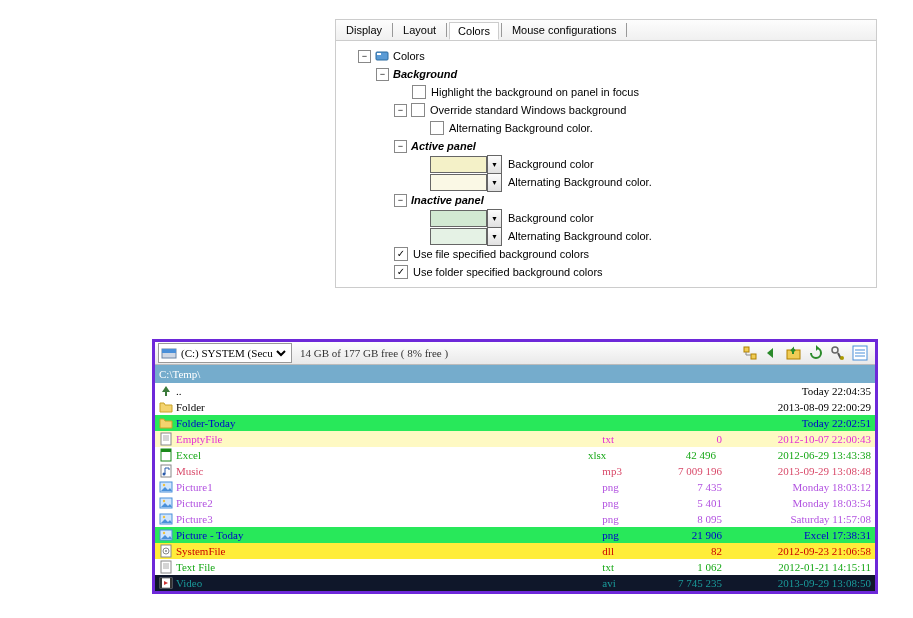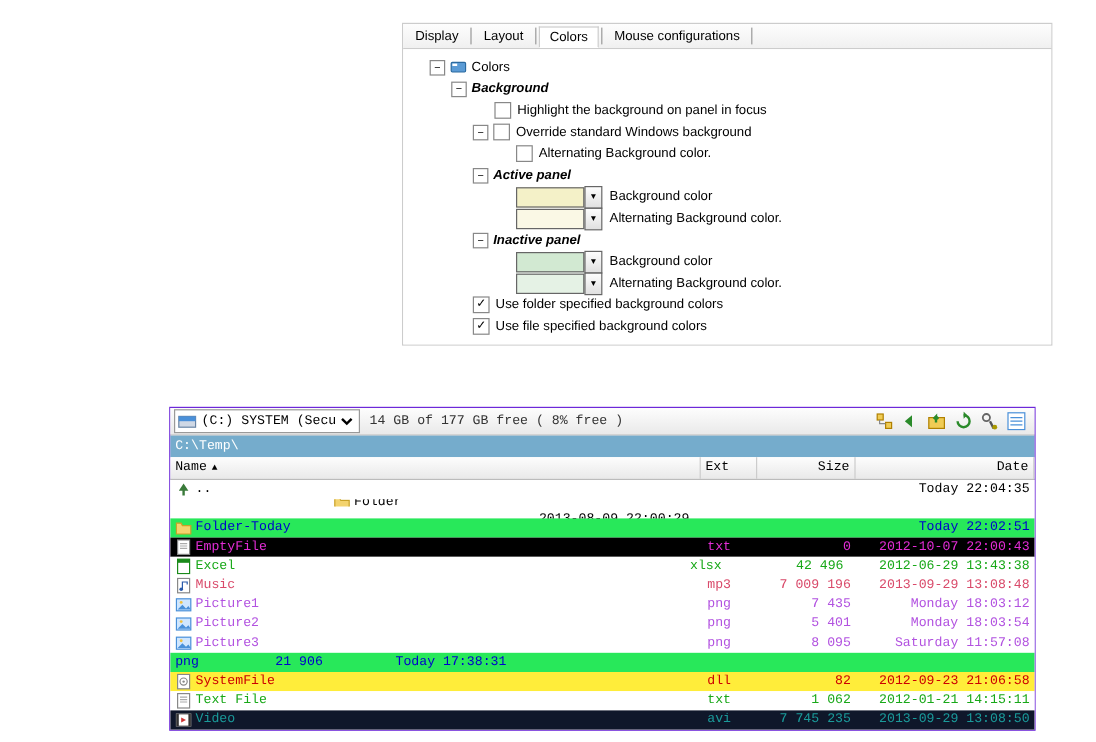--- a/index.html
+++ b/index.html
@@ -119,25 +119,25 @@
     height: 14px;
     display: inline-flex;
     align-items: center;
     justify-content: center;
     margin-right: 4px;
   }
   
   
   .file-panel {
     position: absolute;
-    left: 141px;
+    left: 152px;
     top: 339px;
     width: 720px;
-    border: 1px solid #6d28d9;
-    font-family: Liberation Mono, monospace;
+    border: 3px solid #6d28d9;
+    font-family: Liberation Serif, serif;
     font-size: 11px;
   }
   .drive-bar {
     display: flex;
     align-items: center;
     background: linear-gradient(#fdfdfd, #e9e9e9);
     border-bottom: 1px solid #bbb;
     height: 22px;
     padding: 0 3px;
   }
@@ -348,28 +348,28 @@
         <span class="dd-btn">▼</span>
       </span>
       <span>Alternating Background color.</span>
     </div>
 
     <div class="tree-row">
       <span class="conn"></span>
         <span class="conn"></span>
         <span class="conn"></span>
       <span class="cb checked"></span>
+      <span>Use file specified background colors</span>
+    </div>
+    <div class="tree-row">
+      <span class="conn"></span>
+        <span class="conn"></span>
+        <span class="conn"></span>
+      <span class="cb checked"></span>
       <span>Use folder specified background colors</span>
-    </div>
-    <div class="tree-row">
-      <span class="conn"></span>
-        <span class="conn"></span>
-        <span class="conn"></span>
-      <span class="cb checked"></span>
-      <span>Use file specified background colors</span>
     </div>
   </div>
 </div>
 
 <div class="file-panel">
   <div class="drive-bar">
     <div class="drive-select">
       <svg class="drive-icon-svg" width="16" height="16">
         <rect x="1" y="4" width="14" height="9" fill="#cfd8e5" stroke="#6a85a5"></rect>
         <rect x="1" y="4" width="14" height="4" fill="#4a90d9"></rect>
@@ -403,46 +403,37 @@
         </svg>
       <svg class="tool-icon">
           <rect x="1" y="1" width="14" height="14" fill="#fff" stroke="#4a90d9"></rect>
           <line x1="3" y1="5" x2="13" y2="5" stroke="#4a90d9"></line>
           <line x1="3" y1="8" x2="13" y2="8" stroke="#4a90d9"></line>
           <line x1="3" y1="11" x2="13" y2="11" stroke="#4a90d9"></line>
         </svg>
     </div>
   </div>
   <div class="path-bar">C:\Temp\</div>
-  <div class="file-header">
-    <div class="hcell col-name">
-        <span>Name</span>
-        <span style="margin-left:4px;font-size:8px">▲</span>
-      </div>
-    <div class="hcell col-ext">Ext</div>
-    <div class="hcell col-size right">Size</div>
-    <div class="hcell col-date right">Date</div>
-  </div>
   <div class="file-list" id="file-list">
       <div class="file-row" style="background: rgb(255, 255, 255); color: rgb(0, 0, 0);">
         <div class="fcell name col-name">
           <span class="file-icon">
             <svg width="14" height="14">
               <path d="M7 2 L11 8 L8 8 L8 12 L6 12 L6 8 L3 8 Z" fill="#3a7a3a"></path>
             </svg>
           </span>
           <span>..</span>
         </div>
         <div class="fcell col-ext"></div>
         <div class="fcell right col-size">
           <dir></dir>
         </div>
         <div class="fcell right col-date">Today 22:04:35</div>
       </div>
-      <div class="file-row" style="background: rgb(255, 255, 255); color: rgb(0, 0, 0); flex-direction: column;">
+      <div class="file-row" style="background: rgb(255, 255, 255); color: rgb(0, 0, 0);">
         <div class="fcell name col-name">
           <span class="file-icon">
             <svg width="14" height="14">
               <path d="M1 3 h4 l1 2 h7 v7 h-12 z" fill="#f3d36e" stroke="#c9a227"></path>
             </svg>
           </span>
           <span>Folder</span>
         </div>
         <div class="fcell col-ext"></div>
         <div class="fcell right col-size">
@@ -458,21 +449,21 @@
             </svg>
           </span>
           <span>Folder-Today</span>
         </div>
         <div class="fcell col-ext"></div>
         <div class="fcell right col-size">
           <dir></dir>
         </div>
         <div class="fcell right col-date">Today 22:02:51</div>
       </div>
-      <div class="file-row" style="background: #000000; color: rgb(227, 45, 214);">
+      <div class="file-row" style="background: #fef9c3; color: rgb(227, 45, 214);">
         <div class="fcell name col-name">
           <span class="file-icon">
             <svg width="14" height="14">
               <rect x="2" y="1" width="10" height="12" fill="#fff" stroke="#888"></rect>
               <line x1="4" y1="4" x2="10" y2="4" stroke="#aaa"></line>
               <line x1="4" y1="6" x2="10" y2="6" stroke="#aaa"></line>
               <line x1="4" y1="8" x2="10" y2="8" stroke="#aaa"></line>
             </svg>
           </span>
           <span>EmptyFile</span>
@@ -549,23 +540,33 @@
               <path d="M2 11 L6 7 L9 10 L11 8 L13 11 Z" fill="#4a90d9"></path>
             </svg>
           </span>
           <span>Picture3</span>
         </div>
         <div class="fcell col-ext">png</div>
         <div class="fcell right col-size">8 095</div>
         <div class="fcell right col-date">Saturday 11:57:08</div>
       </div>
       <div class="file-row" style="background: rgb(40, 232, 90); color: rgb(0, 0, 204);">
+        <div class="fcell name col-name">
+          <span class="file-icon">
+            <svg width="14" height="14">
+              <rect x="1" y="2" width="12" height="10" fill="#cfe6ff" stroke="#4a90d9"></rect>
+              <circle cx="5" cy="5" r="1.2" fill="#f0c040"></circle>
+              <path d="M2 11 L6 7 L9 10 L11 8 L13 11 Z" fill="#4a90d9"></path>
+            </svg>
+          </span>
+          <span>Picture - Today</span>
+        </div>
         <div class="fcell col-ext">png</div>
         <div class="fcell right col-size">21 906</div>
-        <div class="fcell right col-date">Today 17:38:31</div>
+        <div class="fcell right col-date">Excel 17:38:31</div>
       </div>
       <div class="file-row" style="background: rgb(255, 237, 58); color: rgb(204, 0, 0); justify-content: space-between;">
         <div class="fcell name col-name">
           <span class="file-icon">
             <svg width="14" height="14">
               <rect x="2" y="1" width="10" height="12" fill="#fff" stroke="#888"></rect>
               <circle cx="7" cy="7" r="3" fill="none" stroke="#888"></circle>
               <circle cx="7" cy="7" r="1" fill="#888"></circle>
             </svg>
           </span>

